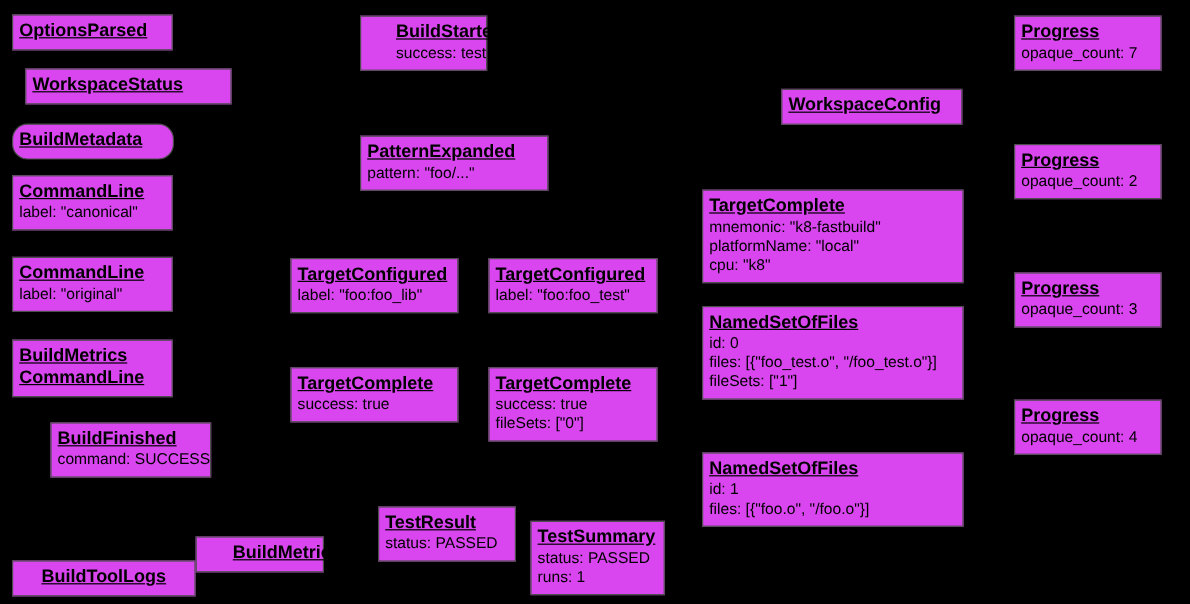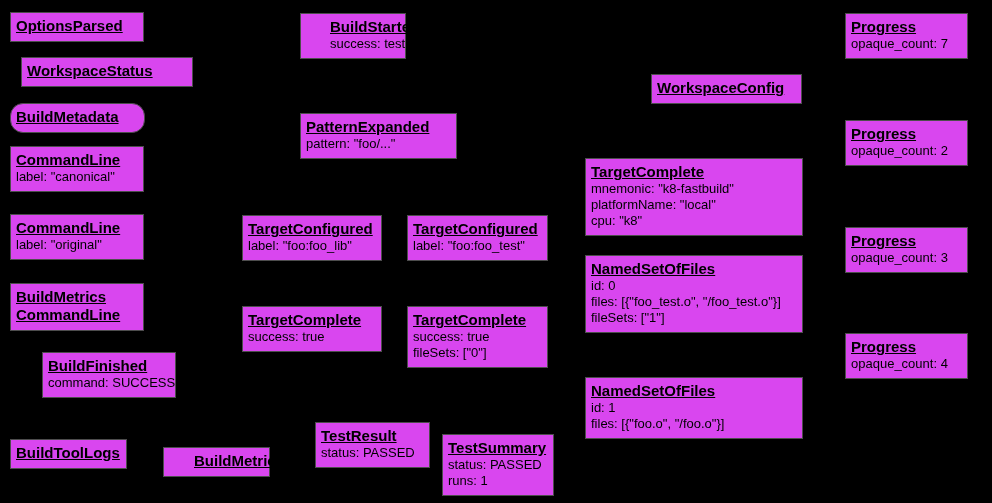--- a/index.html
+++ b/index.html
@@ -65,21 +65,21 @@
   <div class="box" style="left:10px;top:283px;width:134px;">
     <div class="bt">BuildMetrics</div>
     <div class="bt">CommandLine</div>
   </div>
 
   <div class="box" style="left:10px;top:352px;width:134px;margin-left:32px;">
     <div class="bt">BuildFinished</div>
     <div class="bl">command: SUCCESS</div>
   </div>
 
-  <div class="box" style="left:10px;top:439px;width:117px;">
+  <div class="box" style="left:10px;top:467px;width:153px;text-align:center;">
     <div class="bt">BuildToolLogs</div>
   </div>
 
   <div class="box" style="left:163px;top:447px;width:107px;padding-left:30px;">
     <div class="bt">BuildMetrics</div>
   </div>
 
   <div class="box" style="left:300px;top:13px;width:106px;padding-left:29px;">
     <div class="bt">BuildStarted</div>
     <div class="bl">success: test</div>

